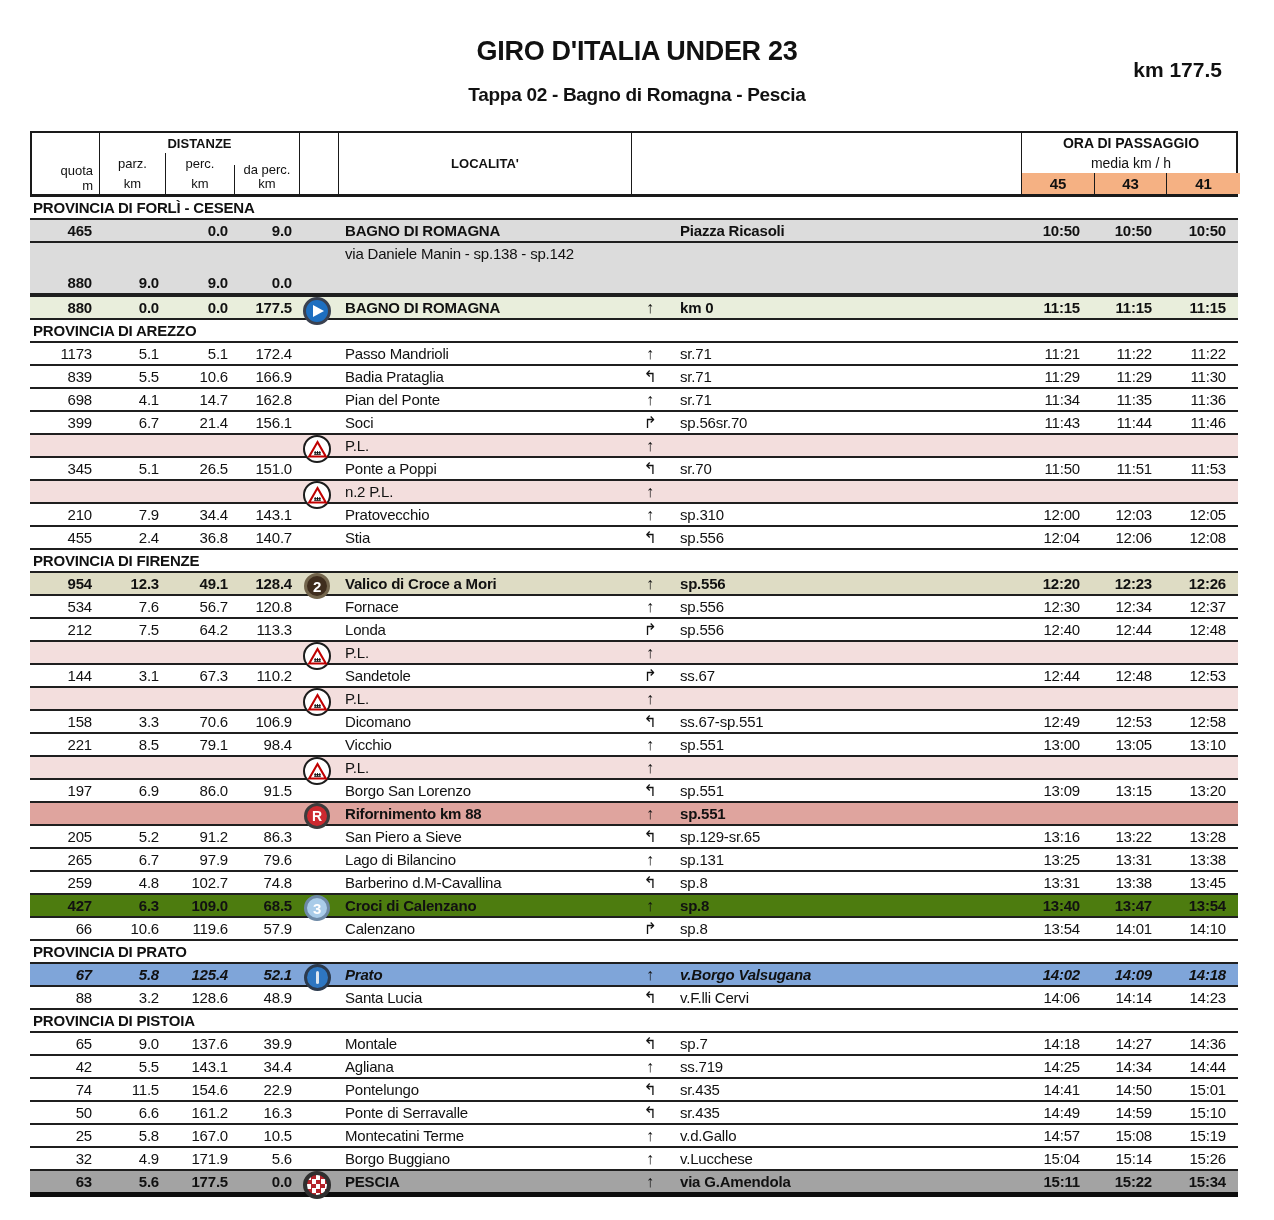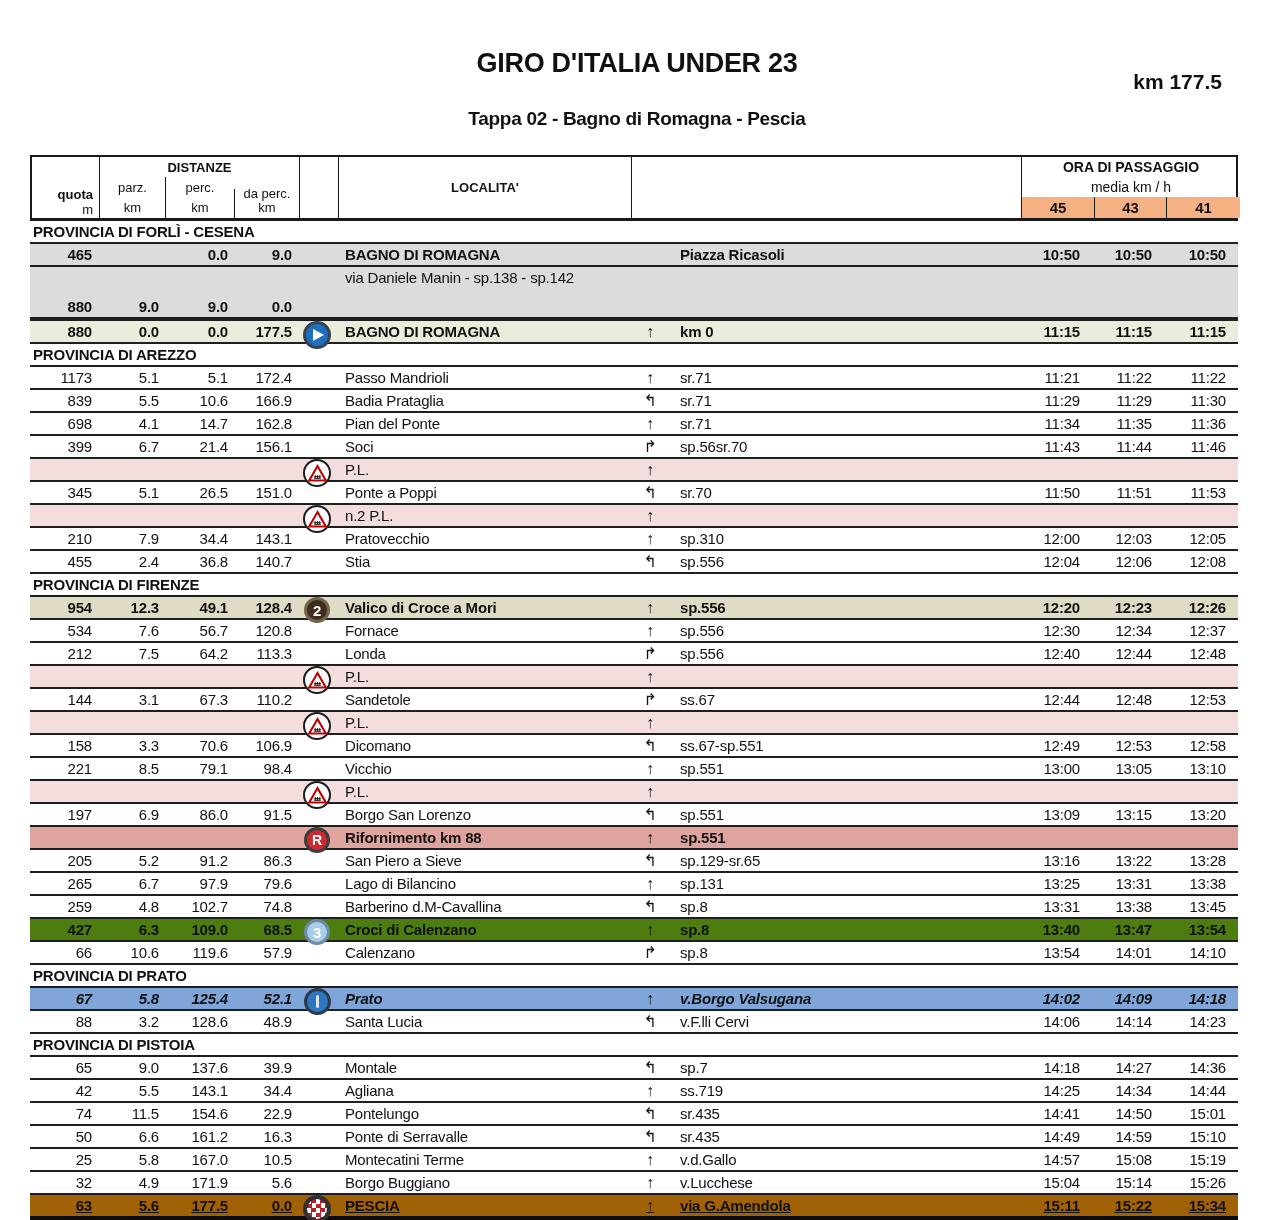--- a/index.html
+++ b/index.html
@@ -1,32 +1,32 @@
 <!DOCTYPE html>
 <html><head>
 <meta charset="utf-8">
 <style>
   html,body{margin:0;padding:0;background:#ffffff;}
   body{width:1274px;height:1220px;font-family:"Liberation Sans",sans-serif;color:#111;overflow:hidden;}
   .page{position:relative;width:1274px;height:1220px;}
 
   
-  .title{text-align:center;font-weight:bold;font-size:27px;margin:12px;padding-top:36px;letter-spacing:-0.3px;}
+  .title{text-align:center;font-weight:bold;font-size:27px;margin:0;padding-top:36px;letter-spacing:-0.3px;}
   .subtitle{text-align:center;font-weight:bold;font-size:19px;margin:0;padding-top:17px;letter-spacing:-0.3px;}
   .total-km{position:absolute;top:58px;right:52px;font-weight:bold;font-size:21px;margin-left:27px;}
 
   
   .tbl{margin:25px 36px 0 30px;width:1208px;}
   .grid-cols{display:grid;grid-template-columns:68px 65px 69px 65px 40px 293px 390px 72px 72px 74px;}
 
   
   .thead{border:2px solid #1a1a1a;border-bottom:3px solid #1a1a1a;grid-template-rows:20px 20px 21px;font-size:13px;}
   .thead > div{display:flex;align-items:center;justify-content:center;}
   .hc-quota{grid-column:1;grid-row:1/4;flex-direction:column;align-items:flex-end !important;justify-content:flex-end !important;padding:0 6px 1px 0;border-right:1.5px solid #1a1a1a;}
-  .hc-quota .lbl{font-weight:bold;}
+  .hc-quota .lbl{font-weight:normal;}
   .hc-distanze{grid-column:2/5;grid-row:1;font-weight:bold;}
   .hc-parz{grid-column:2;grid-row:2;}
   .hc-perc{grid-column:3;grid-row:2;border-left:1.5px solid #1a1a1a;}
   .hc-daperc{grid-column:4;grid-row:2;border-left:1.5px solid #1a1a1a;margin-top:12px;}
   .hc-u1{grid-column:2;grid-row:3;}
   .hc-u2{grid-column:3;grid-row:3;border-left:1.5px solid #1a1a1a;}
   .hc-u3{grid-column:4;grid-row:3;border-left:1.5px solid #1a1a1a;}
   .hc-icon{grid-column:5;grid-row:1/4;border-left:1.5px solid #1a1a1a;border-right:1.5px solid #1a1a1a;}
   .hc-loc{grid-column:6;grid-row:1/4;font-weight:bold;border-right:1.5px solid #1a1a1a;}
   .hc-info{grid-column:7;grid-row:1/4;border-right:1.5px solid #1a1a1a;}
@@ -708,21 +708,21 @@
           <span class="c c-iconcell"></span>
           <span class="c c-loc">Borgo Buggiano</span>
           <span class="c c-info">
             <span class="arr">↑</span>
             <span class="road">v.Lucchese</span>
           </span>
           <span class="c c-time">15:04</span>
           <span class="c c-time">15:14</span>
           <span class="c c-time">15:26</span>
         </div>
-        <div class="row grid-cols data bold final" style="background: #a16207; text-decoration: underline;">
+        <div class="row grid-cols data bold final" style="background: #a3a3a3;">
           <span class="c num c-quota">63</span>
           <span class="c num c-parz">5.6</span>
           <span class="c num c-perc">177.5</span>
           <span class="c num c-daperc">0.0</span>
           <span class="c c-iconcell">
             <span class="ic ic-finish"></span>
           </span>
           <span class="c c-loc">PESCIA</span>
           <span class="c c-info">
             <span class="arr">↑</span>

